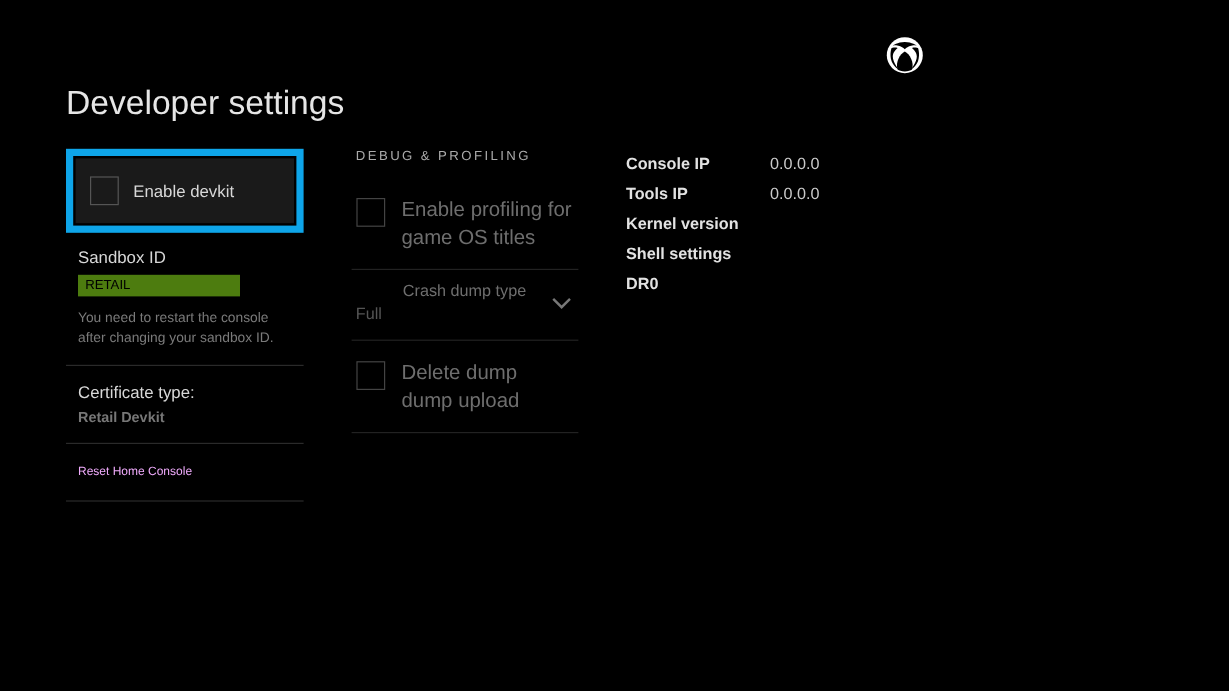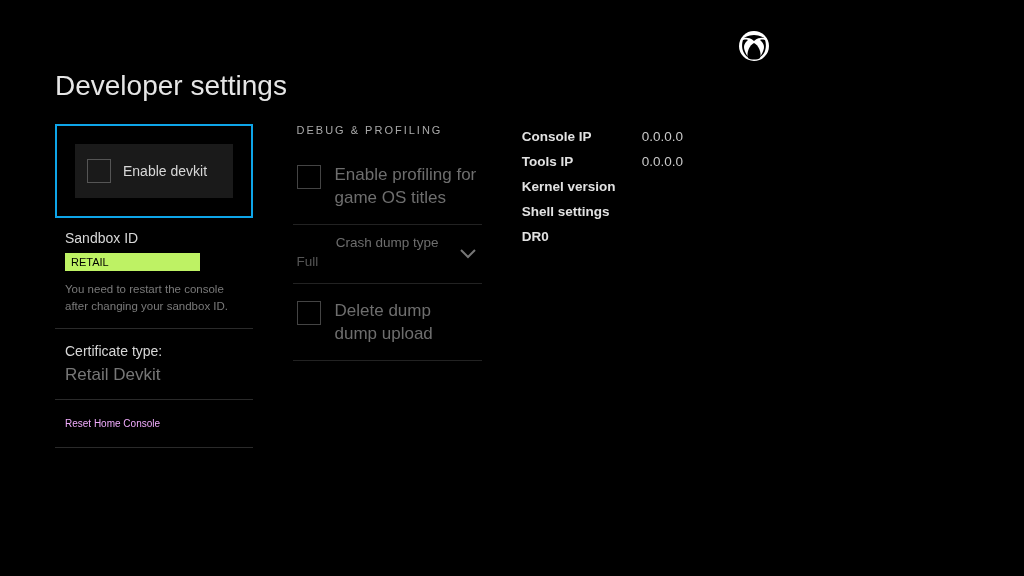--- a/index.html
+++ b/index.html
@@ -36,22 +36,22 @@
     display: flex;
     gap: 40px;
     align-items: flex-start;
   }
   .col-left   { width: 235px; }
   .col-mid    { width: 225px; }
   .col-right  { width: 280px; }
 
   
   .focus-row {
-    border: 2px solid #0ea5e9;
-    padding: 18px;
+    border: 6px solid #0ea5e9;
+    padding: 2px;
     margin-bottom: 12px;
   }
   .focus-inner {
     background: #1a1a1a;
     height: 54px;
     display: flex;
     align-items: center;
     padding: 0 12px;
     gap: 12px;
   }
@@ -67,21 +67,21 @@
     font-size: 14px;
   }
   .section-heading {
     color: #d8d8d8;
     font-size: 14px;
     margin: 6px 0 6px 10px;
   }
   .sandbox-input {
     width: 135px;
     margin-left: 10px;
-    background: #bef264;
+    background: #4d7c0f;
     color: #000;
     font-size: 11px;
     padding: 3px 6px;
     border: none;
     font-family: inherit;
   }
   .helper {
     color: #7a7a7a;
     font-size: 11.5px;
     line-height: 1.45;
@@ -93,21 +93,22 @@
     margin: 0;
   }
   .left-block { padding: 14px 10px; }
   .cert-label {
     color: #d8d8d8;
     font-size: 14px;
     margin-bottom: 6px;
   }
   .cert-value {
     color: #777;
-    font-size: 17px;
+    font-size: 12px;
+    font-weight: bold;
   }
   .reset-row {
     color: #f0abfc;
     font-size: 10px;
     padding: 18px 10px;
     cursor: pointer;
   }
 
   
   .mid-heading {

